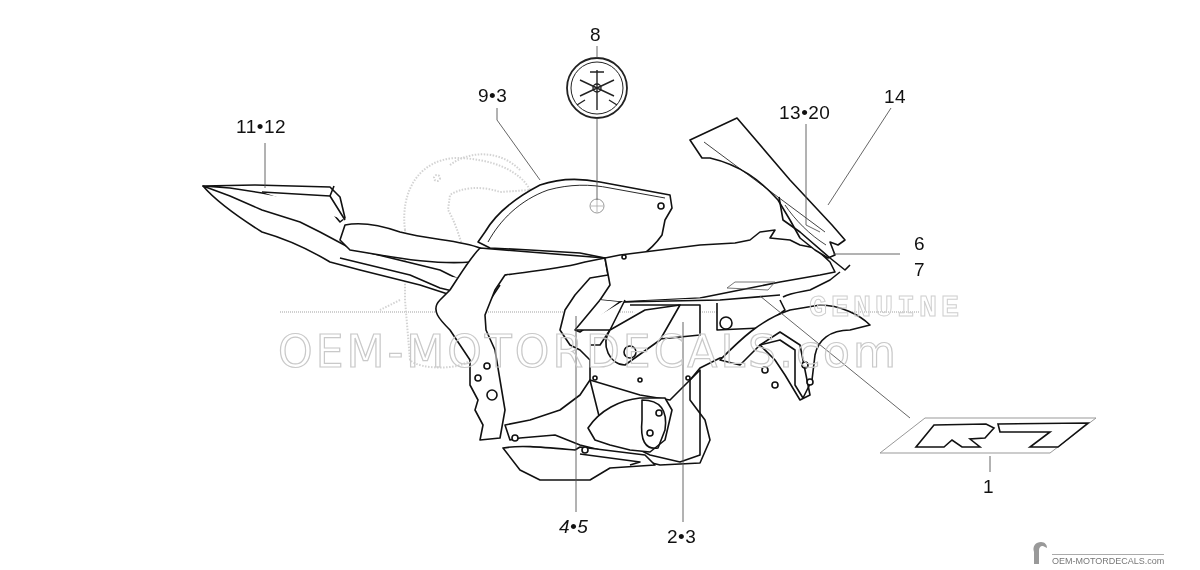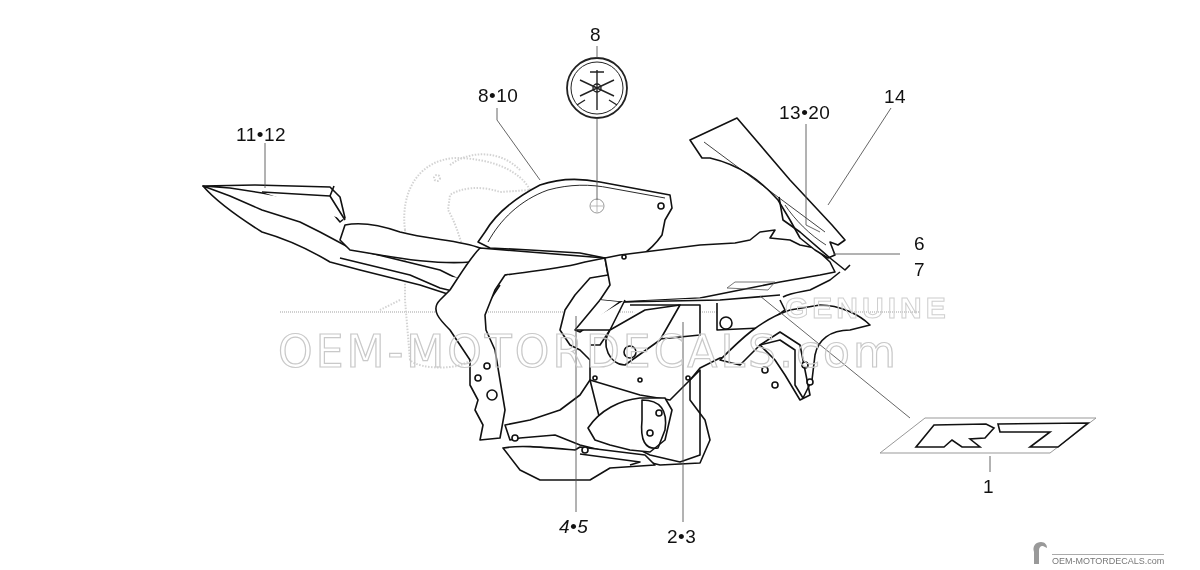--- a/index.html
+++ b/index.html
@@ -1,20 +1,20 @@
 <!DOCTYPE html>
 <html><head>
 <meta charset="utf-8">
 <style>
   html, body { margin:0; padding:0; background:#ffffff; }
   body { width:1200px; height:570px; position:relative; overflow:hidden; font-family:"Liberation Sans", sans-serif; }
   #diagram { position:absolute; left:0; top:0; width:1200px; height:570px; }
   .lbl { position:absolute; font-family:"Liberation Sans", sans-serif; font-size:19px; color:#111; white-space:nowrap; letter-spacing:0.5px; }
   .wm-big { position:absolute; font-family:"DejaVu Sans", sans-serif; font-size:44px; color:transparent; -webkit-text-stroke:1.2px #c9c9c9; letter-spacing:3px; white-space:nowrap; }
-  .wm-genuine { position:absolute; font-family:Liberation Sans, sans-serif; font-size:30px; font-weight:bold; color:transparent; -webkit-text-stroke:1px #cfcfcf; letter-spacing:4px; }
+  .wm-genuine { position:absolute; font-family:Liberation Mono, monospace; font-size:30px; font-weight:bold; color:transparent; -webkit-text-stroke:1px #cfcfcf; letter-spacing:4px;margin-left:24px; }
   .footer-logo { position:absolute; left:1030px; top:540px; display:flex; align-items:flex-end; }
   .footer-text { font-family:"Liberation Sans", sans-serif; font-size:9px; color:#777; border-top:1px solid #aaa; padding-top:1px; margin-left:4px; }
 </style>
 </head>
 <body>
 
 <svg id="diagram" viewBox="0 0 1200 570" xmlns="http://www.w3.org/2000/svg">
 
   <g fill="none" stroke="#d3d3d3" stroke-width="2" stroke-dasharray="1.5 1.5">
     <path d="M405,230 C400,190 420,160 455,158 C490,158 520,170 530,190 L500,192 C480,185 460,188 450,195 L448,210 C460,230 470,270 470,300 L470,360 C460,370 420,370 410,360 L405,300 Z"></path>
@@ -131,22 +131,22 @@
     <line x1="910" y1="418" x2="760" y2="296"></line>
     <line x1="576" y1="316" x2="576" y2="512"></line>
     <line x1="683" y1="322" x2="683" y2="522"></line>
   </g>
 </svg>
 
 <div class="wm-big" style="left:278px; top:326px;">OEM-MOTORDECALS.com</div>
 <div class="wm-genuine" style="left:785px; top:291px;">GENUINE</div>
 
 <div class="lbl" style="left:590px; top:24px;">8</div>
-<div class="lbl" style="left:478px; top:85px;">8•10</div>
-<div class="lbl" style="left:236px; top:124px;">11•12</div>
+<div class="lbl" style="left:478px; top:85px;">9•3</div>
+<div class="lbl" style="left:236px; top:116px;">11•12</div>
 <div class="lbl" style="left:779px; top:102px;">13•20</div>
 <div class="lbl" style="left:884px; top:86px;">14</div>
 <div class="lbl" style="left:914px; top:233px;">6</div>
 <div class="lbl" style="left:914px; top:259px;">7</div>
 <div class="lbl" style="left:983px; top:476px;">1</div>
 <div class="lbl" style="left:559px; top:516px;font-style:italic;">4•5</div>
 <div class="lbl" style="left:667px; top:526px;">2•3</div>
 
 <div class="footer-logo">
   <svg width="18" height="26" viewBox="0 0 18 26">

